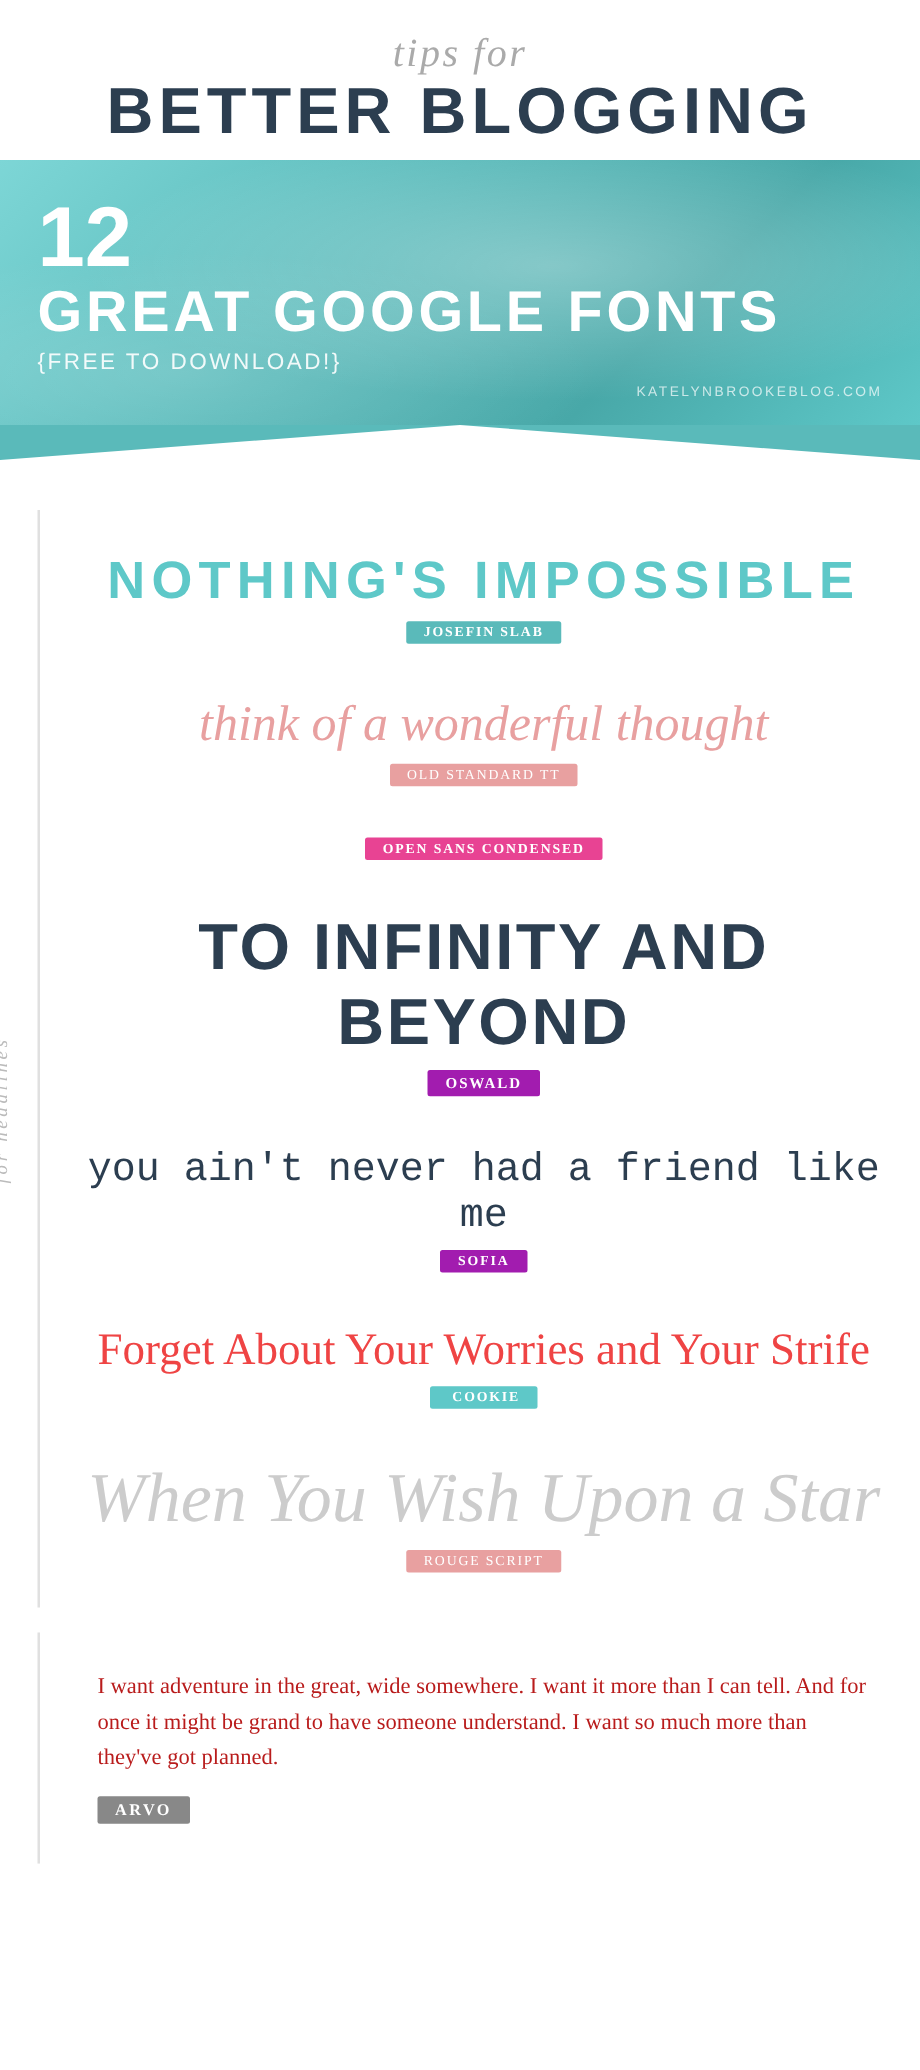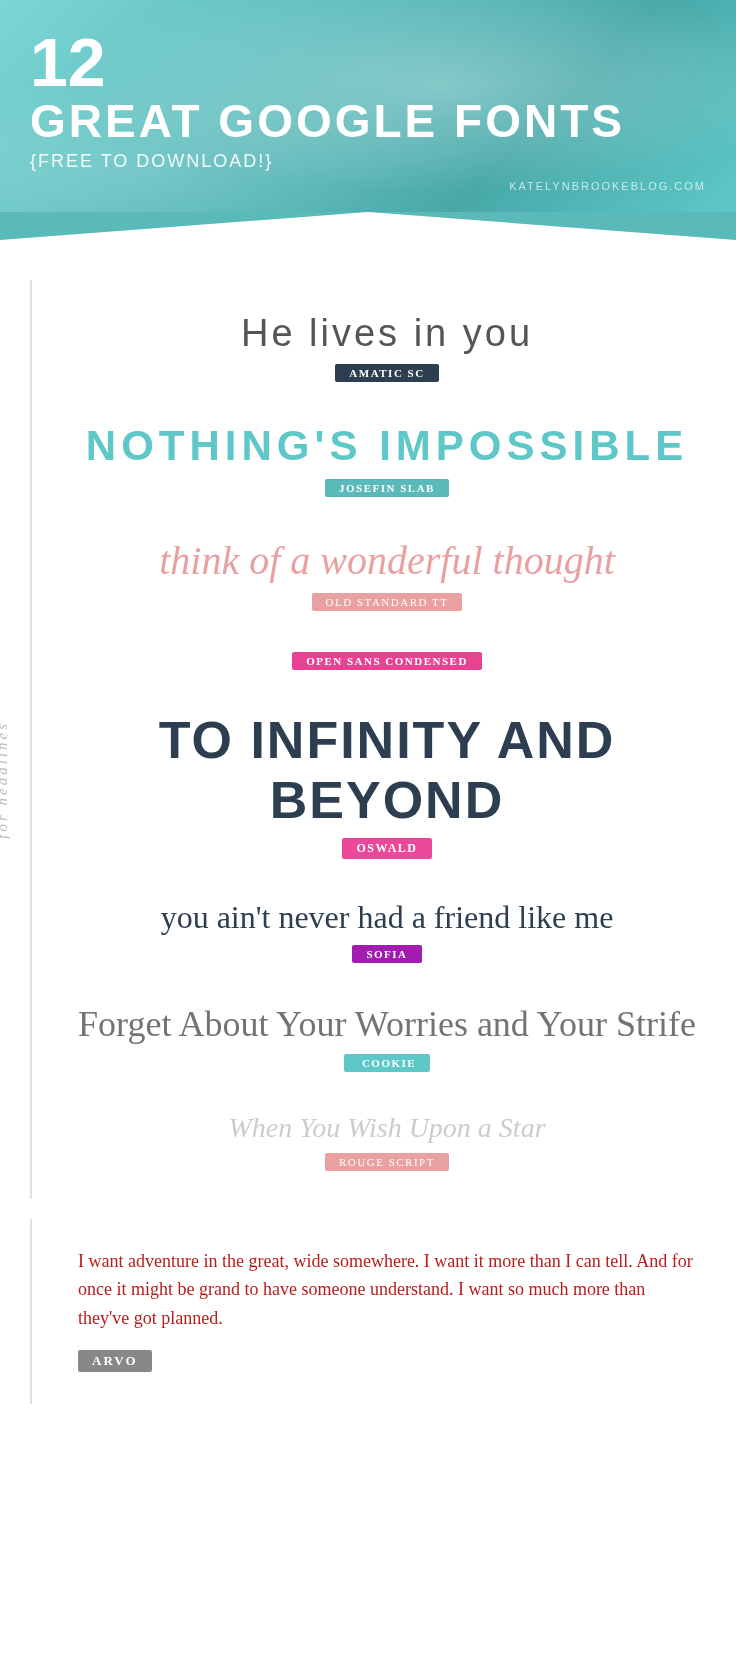--- a/index.html
+++ b/index.html
@@ -176,21 +176,21 @@
 
     
     .oswald-text {
       font-family: 'Arial Black', Arial, sans-serif;
       font-size: 52px;
       color: #2c3e50;
       font-weight: 900;
       letter-spacing: 2px;
       text-transform: uppercase;
     }
-    .badge-oswald { background: #ec4899; font-size: 12px; }
+    .badge-oswald { background: #a21caf; font-size: 12px; }
 
     
     .quicksand-text {
       font-family: 'Trebuchet MS', Arial, sans-serif;
       font-size: 46px;
       color: #f0c040;
       font-weight: 300;
       letter-spacing: 2px;
     }
     .badge-quicksand { background: #f0c040; color: #fff; font-size: 11px; }
@@ -210,21 +210,21 @@
       font-family: 'Brush Script MT', cursive;
       font-size: 40px;
       color: #5ec8c8;
       font-weight: normal;
     }
     .badge-cookie { background: #5ec8c8; font-size: 11px; color: #fff; padding-left: 18px; }
 
     
     .rouge-text {
       font-family: 'Brush Script MT', cursive;
-      font-size: 28px;
+      font-size: 56px;
       color: #ccc;
       font-weight: normal;
       font-style: italic;
     }
     .badge-rouge { background: #e8a0a0; font-size: 11px; font-weight: normal; }
 
     
     .para-entry {
       padding: 18px 40px 8px;
     }
@@ -274,20 +274,24 @@
     }
     .content-col {
       flex: 1;
       padding: 10px 0;
     }
   </style>
 </head>
 <body>
 
 <div>
+  <div class="header">
+    <div class="header-tips">tips for</div>
+    <div class="header-main">BETTER BLOGGING</div>
+  </div>
 
   <div class="banner-wrapper">
     <div class="banner">
       <div class="banner-number">12</div>
       <div class="banner-title">GREAT GOOGLE FONTS</div>
       <div class="banner-sub">{FREE TO DOWNLOAD!}</div>
       <div class="banner-credit">KATELYNBROOKEBLOG.COM</div>
     </div>
     <div class="banner-arrow"></div>
   </div>
@@ -296,24 +300,20 @@
 <div class="main">
   <div style="height: 28px;"></div>
 
   <div class="side-section">
     <div class="side-col">
       <div class="side-line"></div>
       <div class="side-text-rotated" style="top:48%; writing-mode: vertical-rl; transform: rotate(180deg) translateX(50%); position: absolute; left: 2px; color: #bbb; font-family: Georgia, serif; font-style: italic; font-size: 15px; letter-spacing: 3px;">for headlines</div>
     </div>
     <div class="content-col">
 
-      <div class="font-entry">
-        <span class="font-display amatic-text">He lives in you</span>
-        <span class="font-badge badge-amatic">AMATIC SC</span>
-      </div>
 
       <div class="font-entry">
         <span class="font-display josefin-text">NOTHING'S IMPOSSIBLE</span>
         <span class="font-badge badge-josefin">JOSEFIN SLAB</span>
       </div>
 
       <div class="font-entry">
         <span class="font-display oldstandard-text">think of a wonderful thought</span>
         <span class="font-badge badge-oldstandard">old standard tt</span>
       </div>
@@ -322,26 +322,26 @@
         <span class="font-badge badge-opensans">OPEN SANS CONDENSED</span>
       </div>
 
       <div class="font-entry">
         <span class="font-display oswald-text">TO INFINITY AND BEYOND</span>
         <span class="font-badge badge-oswald">OSWALD</span>
       </div>
 
 
       <div class="font-entry">
-        <span class="font-display sofia-text" style="font-family: Liberation Serif, serif; font-size: 32px; color: #2c3e50; font-weight: normal; font-style: normal;">you ain't never had a friend like me</span>
+        <span class="font-display sofia-text" style="font-family: Liberation Mono, monospace; font-size: 32px; color: #2c3e50; font-weight: normal; font-style: normal;">you ain't never had a friend like me</span>
         <span class="font-badge badge-sofia">sofia</span>
       </div>
 
       <div class="font-entry">
-        <span class="font-display cookie-text" style="font-family: 'Brush Script MT', cursive; font-size: 36px; color: #737373;">Forget About Your Worries and Your Strife</span>
+        <span class="font-display cookie-text" style="font-family: 'Brush Script MT', cursive; font-size: 36px; color: #ef4444;">Forget About Your Worries and Your Strife</span>
         <span class="font-badge badge-cookie">Cookie</span>
       </div>
 
       <div class="font-entry">
         <span class="font-display rouge-text">When You Wish Upon a Star</span>
         <span class="font-badge badge-rouge">Rouge Script</span>
       </div>
 
     </div>
   </div>

